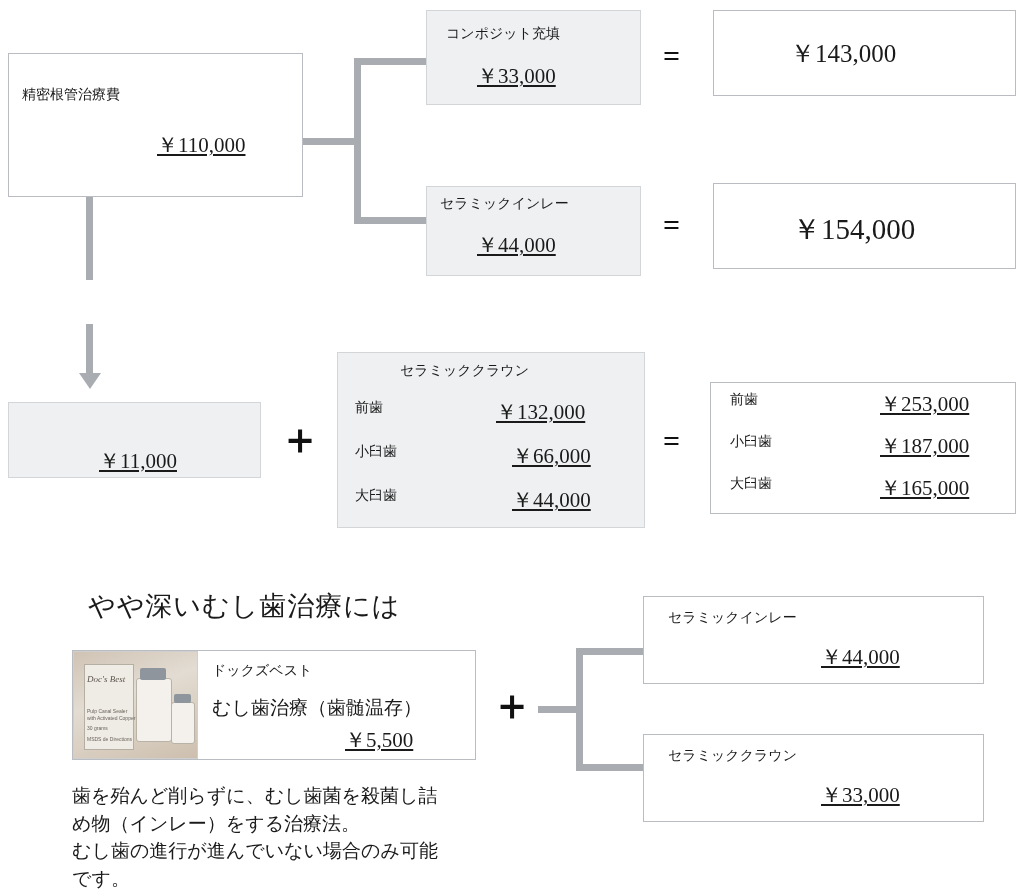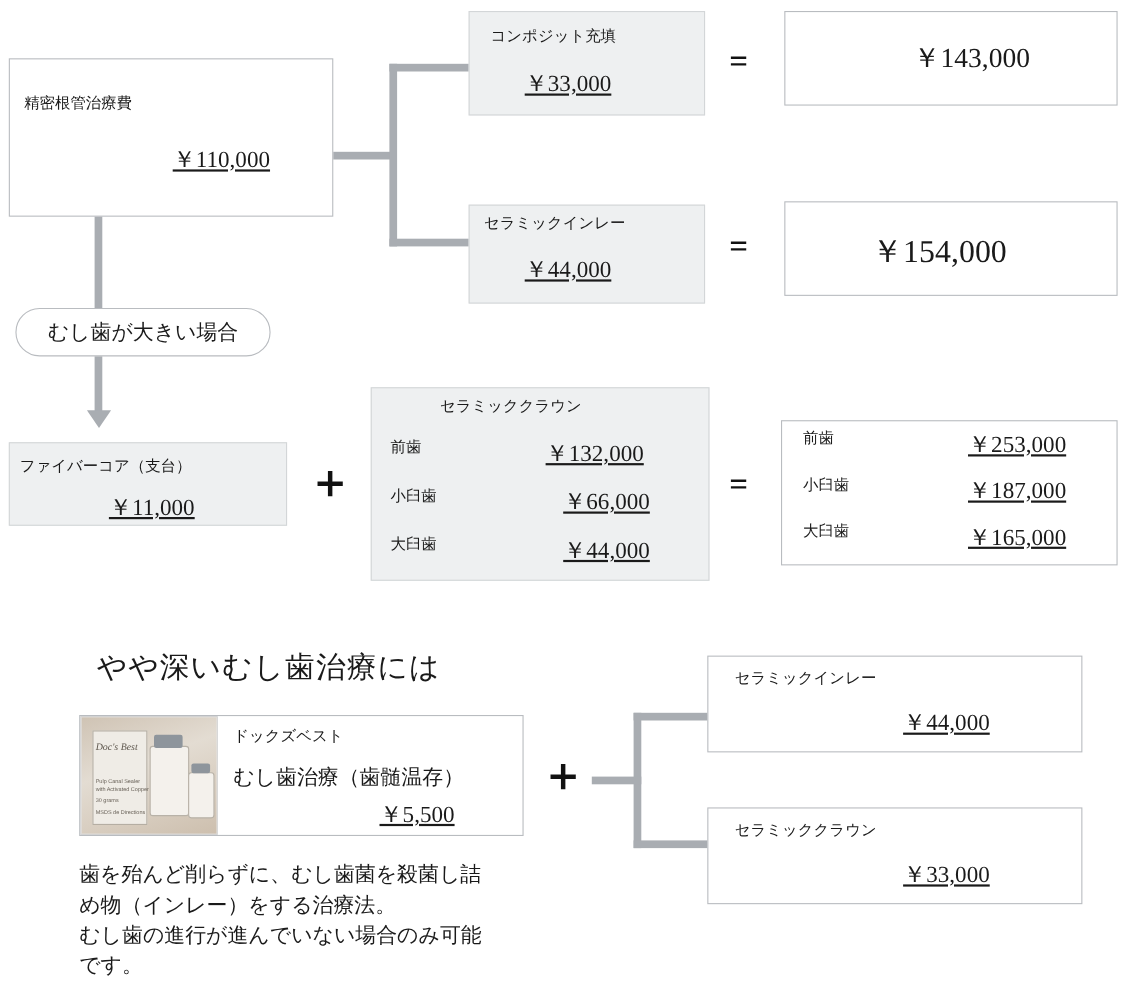--- a/index.html
+++ b/index.html
@@ -144,38 +144,34 @@
 
   <div class="line" style="left:354px; top:58px; width:73px; height:7px;"></div>
 
   <div class="line" style="left:354px; top:217px; width:73px; height:7px;"></div>
 
   <div class="box shaded" style="left:426px; top:10px; width:215px; height:95px;"></div>
   <div class="txt lbl-title" style="left:446px; top:26px;">コンポジット充填</div>
   <div class="txt lbl-amount" style="left:477px; top:64px;">￥33,000</div>
   <div class="eq" style="left:663px; top:39px;">=</div>
   <div class="box" style="left:713px; top:10px; width:303px; height:86px;"></div>
-  <div class="txt" style="left:790px; top:39px; font-size:25px;margin-left:40px;">￥143,000</div>
+  <div class="txt" style="left:790px; top:39px; font-size:25px;">￥143,000</div>
 
   <div class="box shaded" style="left:426px; top:186px; width:215px; height:90px;"></div>
   <div class="txt lbl-title" style="left:440px; top:196px;">セラミックインレー</div>
   <div class="txt lbl-amount" style="left:477px; top:233px;">￥44,000</div>
   <div class="eq" style="left:663px; top:208px;">=</div>
   <div class="box" style="left:713px; top:183px; width:303px; height:86px;"></div>
   <div class="txt" style="left:792px; top:212px; font-size:29px;">￥154,000</div>
 
   <div class="line" style="left:86px; top:197px; width:7px; height:83px;"></div>
-  <div class="pill" style="left:14px; top:280px; width:232px; height:44px;">
-    <span>むし歯が大きい場合</span>
-  </div>
   <div class="line" style="left:86px; top:324px; width:7px; height:52px;"></div>
   <div class="arrowhead" style="left:79px; top:373px;"></div>
 
   <div class="box shaded" style="left:8px; top:402px; width:253px; height:76px;"></div>
-  <div class="txt lbl-title" style="left:18px; top:417px;">ファイバーコア（支台）</div>
   <div class="txt lbl-amount" style="left:99px; top:449px;">￥11,000</div>
 
   <div class="plus" style="left:279px; top:418px;">＋</div>
 
   <div class="box shaded" style="left:337px; top:352px; width:308px; height:176px;"></div>
   <div class="txt lbl-title" style="left:400px; top:363px;">セラミッククラウン</div>
   <div class="txt lbl-title" style="left:355px; top:400px;">前歯</div>
   <div class="txt lbl-amount" style="left:496px; top:400px;">￥132,000</div>
   <div class="txt lbl-title" style="left:355px; top:444px;">小臼歯</div>
   <div class="txt lbl-amount" style="left:512px; top:444px;">￥66,000</div>

